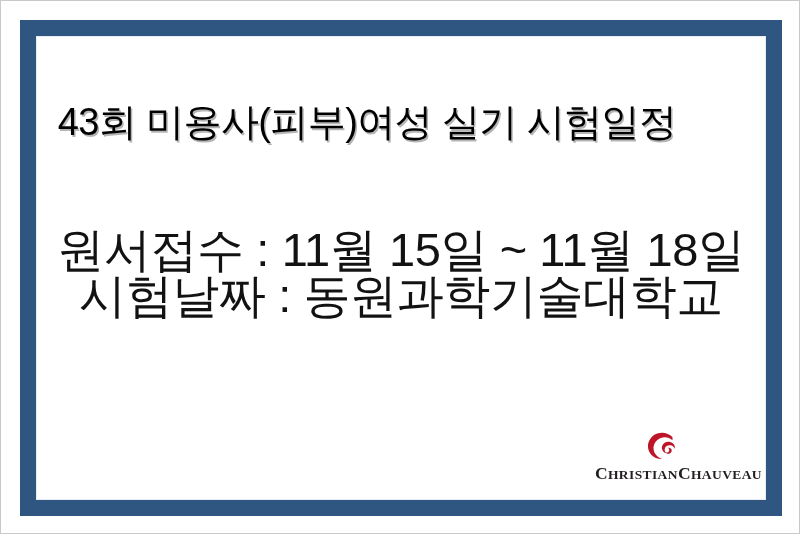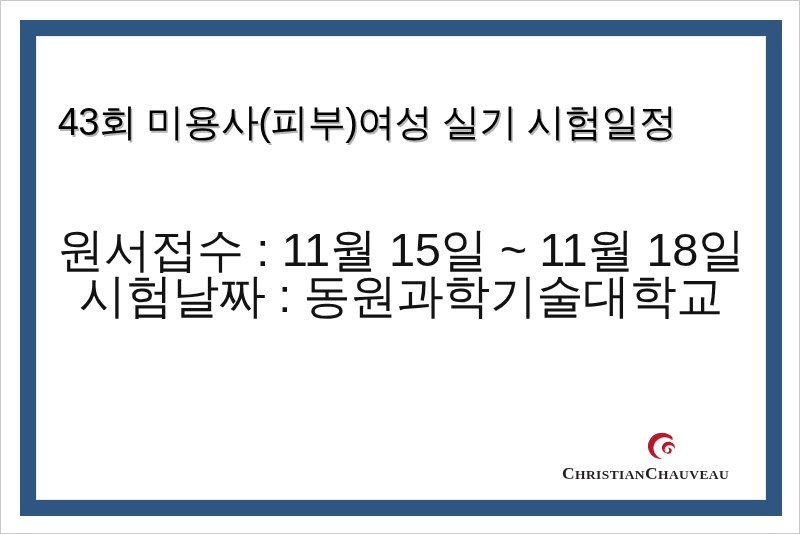--- a/index.html
+++ b/index.html
@@ -90,21 +90,21 @@
     letter-spacing: -0.4px;
     white-space: nowrap;
   }
 
   
   #logo {
     position: absolute;
     right: 4px;
     bottom: 18px;
     width: 200px;
-    text-align: left;
+    text-align: right;
   }
   #logo-mark {
     display: block;
     margin: 0 auto 1px auto;
     width: 40px;
     height: 34px;
   }
   #logo-wordmark {
     display: block;
     font-family: "Liberation Serif", serif;

